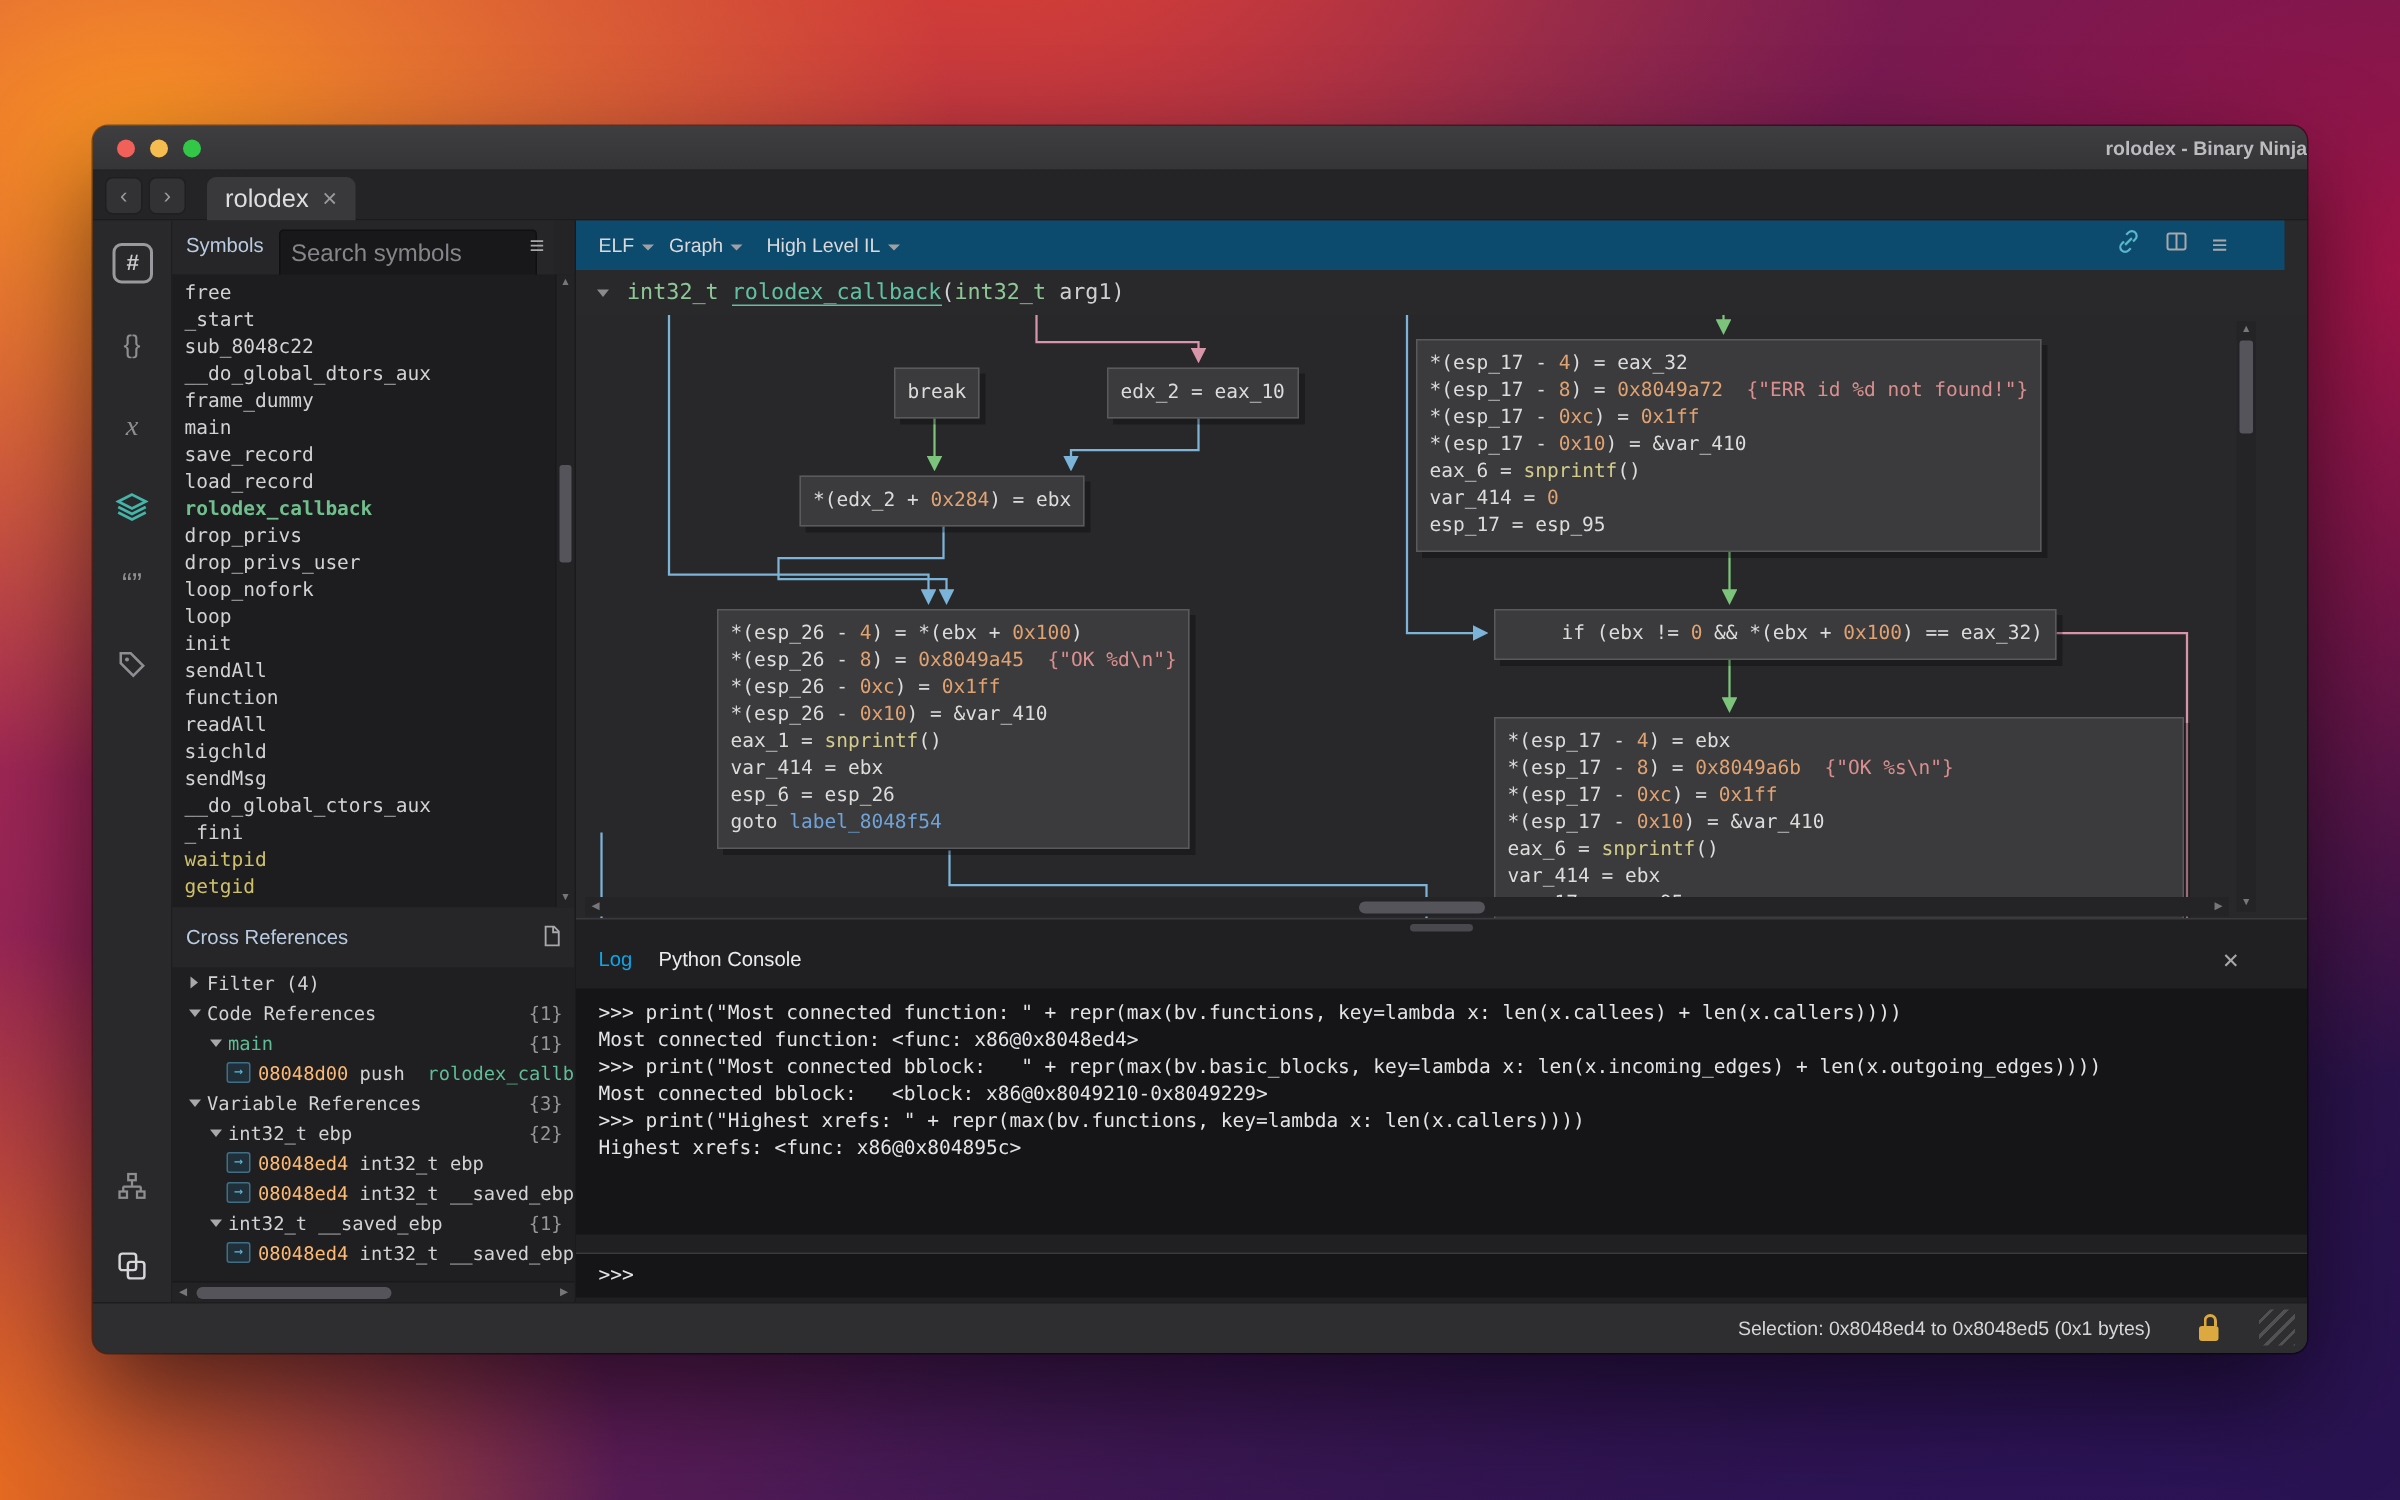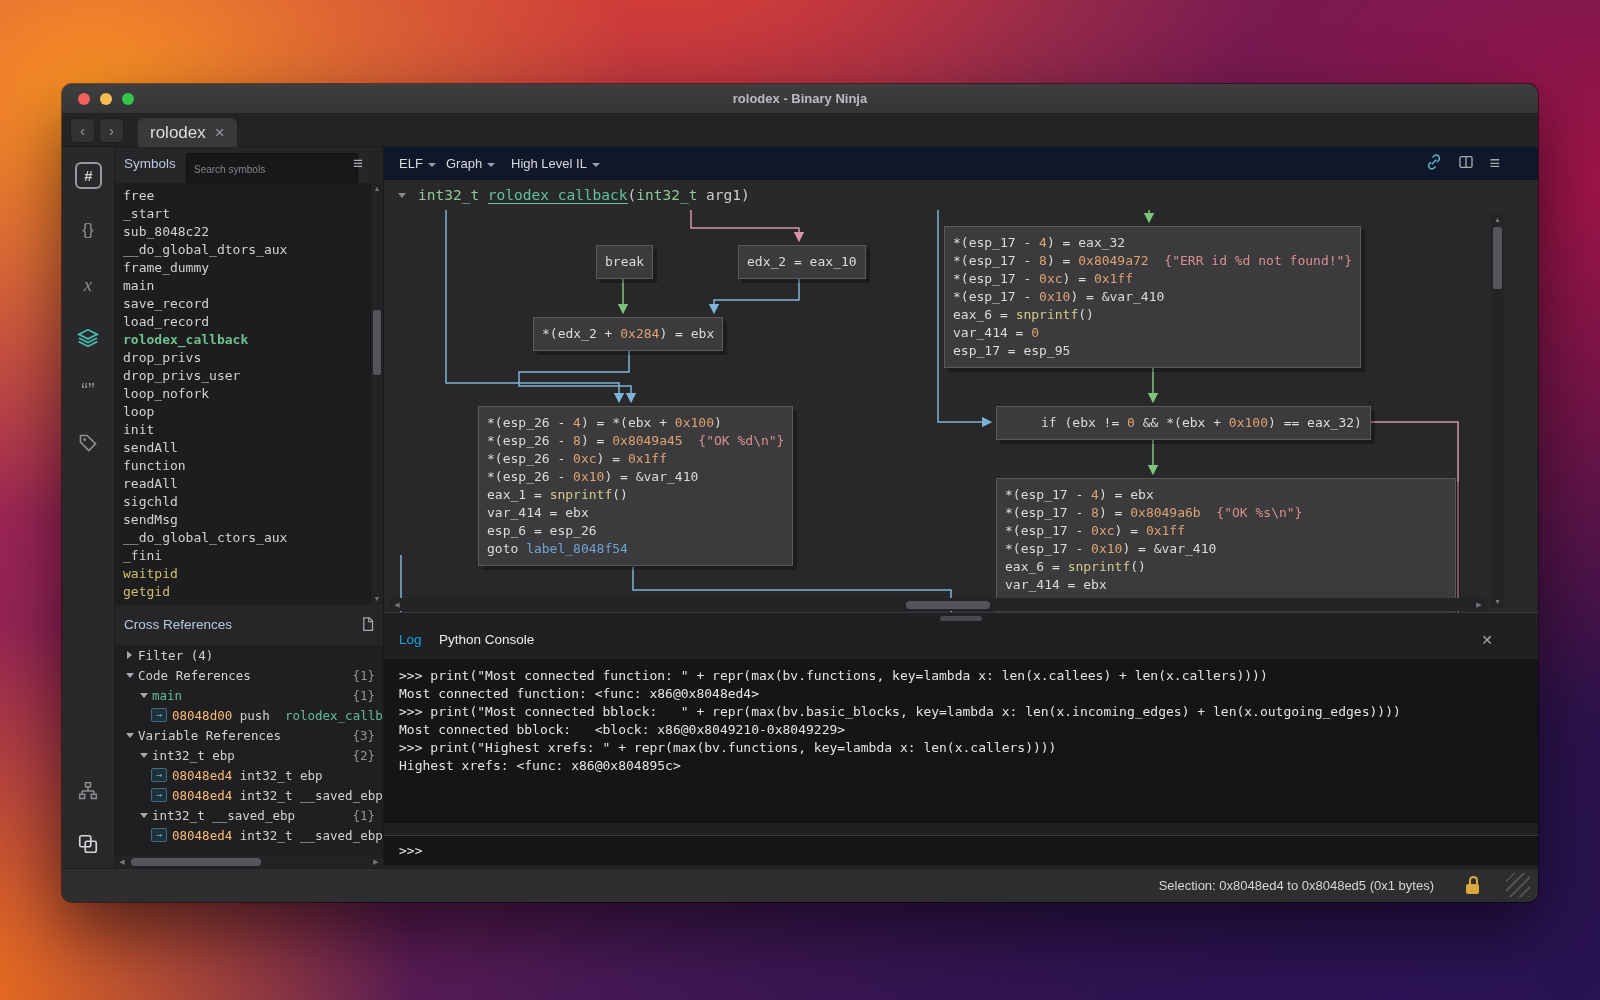--- a/index.html
+++ b/index.html
@@ -16,21 +16,21 @@
   }
   .window { position:absolute; left:62px; top:84px; width:1476px; height:818px;
     background:#2a2a2c; border-radius:10px; overflow:hidden;
     box-shadow:0 30px 70px rgba(0,0,0,.55), 0 0 0 1px rgba(0,0,0,.45); }
 
   
   .titlebar { position:absolute; left:0; top:0; right:0; height:30px;
     background:linear-gradient(#3e3e40,#353537); border-bottom:1px solid #222224; }
   .traffic { position:absolute; top:9px; width:12px; height:12px; border-radius:50%; }
   .t-red{ left:16px; background:#f2605a; } .t-yellow{ left:38px; background:#f5bd4f; } .t-green{ left:60px; background:#33c748; }
-  .title-text { position:absolute; left:0; right:0; top:0; line-height:30px; text-align:center;
+  .title-text { position:absolute; left:0; right:0; top:0; line-height:30px; text-align:right;
     color:#bcbcc0; font-size:13px; font-weight:bold; }
 
   
   .tabbar { position:absolute; left:0; top:30px; right:0; height:33px; background:#242426; border-bottom:1px solid #1c1c1e; }
   .navbtn { position:absolute; top:4px; width:25px; height:25px; background:#323234; border:1px solid #1f1f21;
     border-radius:5px; color:#9a9a9e; text-align:center; line-height:23px; font-size:15px; }
   .nav-back{ left:8px; } .nav-fwd{ left:37px; }
   .tab { position:absolute; left:76px; top:4px; height:30px; background:#39393b; border-radius:6px 6px 0 0;
     padding:0 12px; color:#dedee0; font-size:17px; line-height:30px; }
   .tab-close { margin-left:9px; color:#9a9a9e; }
@@ -41,21 +41,21 @@
   .act-box { position:absolute; left:13px; width:27px; height:27px; border:2px solid #9a9a9e; border-radius:6px;
     color:#cacace; font-size:15px; line-height:23px; text-align:center; font-weight:bold; }
   .act-italic { font-family:"Liberation Serif", serif; font-style:italic; font-size:19px; }
   .act svg { vertical-align:middle; }
 
   
   .sidebar { position:absolute; left:53px; top:63px; width:268px; bottom:34px; background:#242426; }
   .sym-header { position:absolute; left:0; top:0; right:14px; height:36px; background:#262628; }
   .sym-title { position:absolute; left:9px; top:0; line-height:34px; color:#b9cbe0; font-size:13.5px; }
   .search { position:absolute; left:71px; top:6px; width:172px; height:33px; background:#18181a;
-    border:1px solid #101012; border-radius:3px; color:#86efac; font-size:10px; padding:0 7px; outline:none; }
+    border:1px solid #101012; border-radius:3px; color:#86efac; font-size:16px; padding:0 7px; outline:none; }
   .search::placeholder { color:#85858a; }
   .burger { position:absolute; right:6px; top:4px; color:#a8a8ac; font-size:17px; line-height:26px; }
 
   .sym-list { position:absolute; left:0; top:36px; right:0; height:422px; background:#1d1d1f;
     overflow:hidden; font-family:"DejaVu Sans Mono", monospace; font-size:13px; padding-top:4px; }
   .sym { height:18px; line-height:18px; padding-left:8px; color:#d2d2d4; white-space:pre; }
   .sym.current { color:#6fc08d; font-weight:bold; }
   .sym.import { color:#cfc06a; }
 
   .scrollbar-v { position:absolute; background:#232325; }
@@ -77,21 +77,21 @@
     border-radius:2px; color:#58b7d8; font-size:10px; line-height:12px; text-align:center; background:#20303a; }
   .count { margin-left:auto; padding-right:8px; color:#96969a; flex:none; }
   .tk-addr { color:#fdba74; } .tk-func { color:#5fbd96; }
 
   .hscroll { position:absolute; left:0; right:0; bottom:0; height:14px; background:#232325; border-top:1px solid #19191b; }
   .hs-arrow { position:absolute; top:0; width:14px; height:14px; text-align:center; line-height:14px; color:#77777b; font-size:7px; }
   .hs-thumb { position:absolute; top:3px; height:8px; background:#54545a; border-radius:4px; }
 
   
   .main { position:absolute; left:321px; top:63px; right:0; bottom:34px; background:#29292b; border-left:1px solid #1a1a1c; }
-  .toolbar { position:absolute; left:0; top:0; right:0; height:33px; background:#0f172a;text-align:right; }
+  .toolbar { position:absolute; left:0; top:0; right:15px; height:33px; background:#0c4a6e;text-align:right; }
   .dd { position:absolute; top:0; line-height:33px; color:#dadadc; font-size:13px; }
   .caret { display:inline-block; width:0; height:0; border-left:4px solid transparent; border-right:4px solid transparent;
     border-top:4px solid #a0a0a4; margin-left:5px; vertical-align:middle; }
   .tb-icons { position:absolute; right:38px; top:0; height:33px; display:flex; gap:15px; align-items:center; }
 
   .funcheader { position:absolute; left:0; top:33px; right:0; height:30px; background:#29292b; }
   .fh-caret { position:absolute; left:14px; top:13px; width:0; height:0; border-left:4px solid transparent;
     border-right:4px solid transparent; border-top:5px solid #8a8a8e; }
   .fsig { position:absolute; left:34px; top:0; line-height:30px; font-family:"DejaVu Sans Mono", monospace;
     font-size:14.5px; color:#cfcfd1; white-space:pre; }

